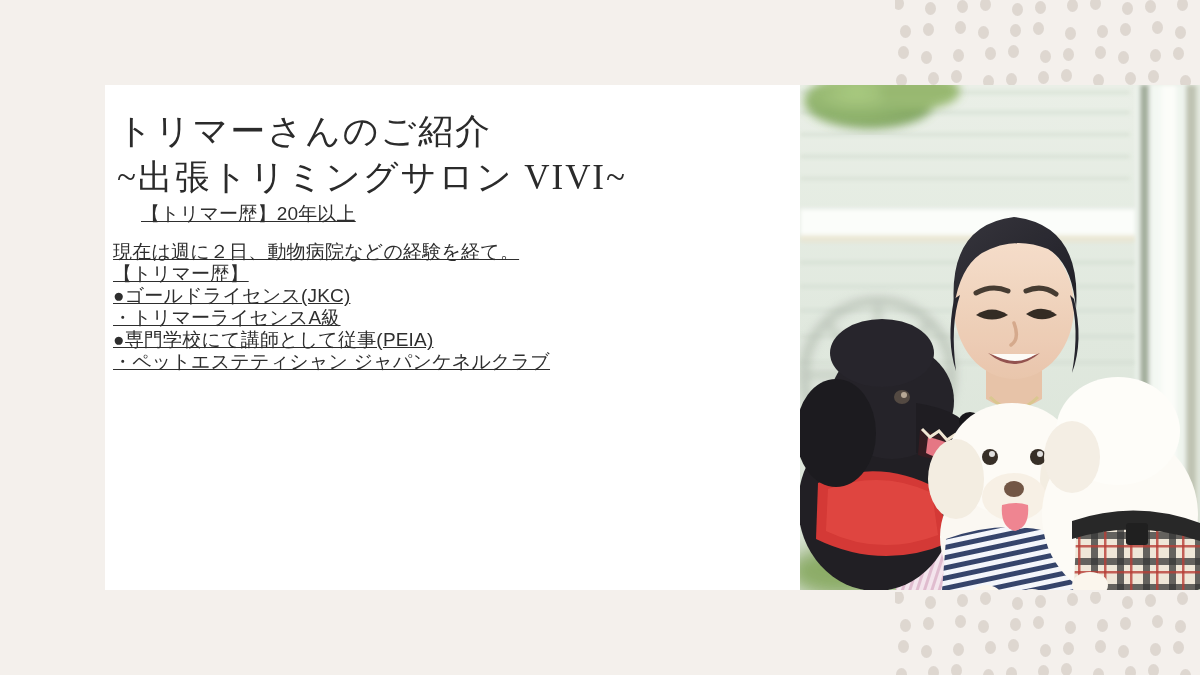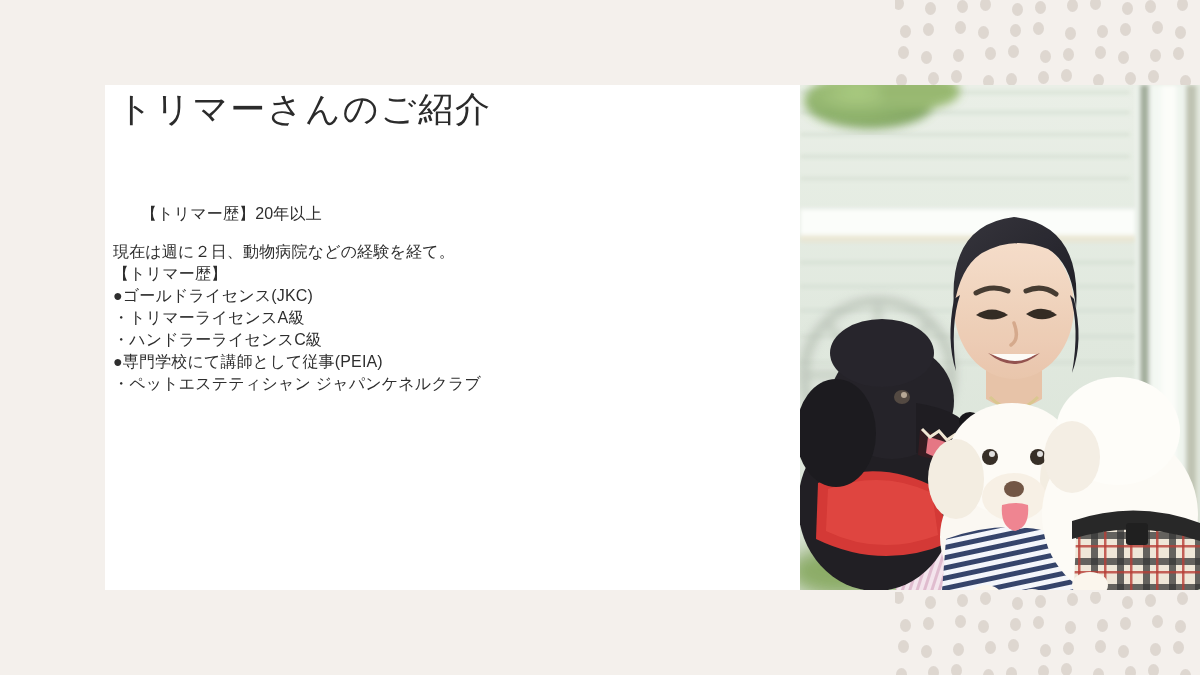--- a/index.html
+++ b/index.html
@@ -50,44 +50,45 @@
     top: 85px;
     width: 695px;
     height: 505px;
     background: #ffffff;
     box-sizing: border-box;
   }
 
   #title-block {
     position: absolute;
     left: 12px;
-    top: 2px;
+    top: 24px;
     width: 670px;
   }
   .title-line {
     font-family: "Liberation Serif", "DejaVu Serif", serif;
     font-size: 35px;
     line-height: 46px;
     letter-spacing: .055em;
     color: #2b2b2b;
     white-space: nowrap;
   }
 
   #body-block {
     position: absolute;
     left: 8px;
     top: 118px;
     width: 680px;
     color: #2e2e2e;
   }
   .body-line {
-    font-size: 16px;
+    font-size: 19px;
     line-height: 22px;
     letter-spacing: .01em;
     white-space: nowrap;
+    text-decoration: underline;
   }
   .body-line.indent { padding-left: 28px; }
   .grp { margin-bottom: 0; }
   .gap-a { height: 16px; }
   .lh-wide { line-height: 43px; }
   .lh-mid  { line-height: 40px; }
   .lh-list { line-height: 41px; }
 
   
   #photo-panel {
@@ -148,39 +149,39 @@
     <div class="dot" style="left: 198px; top: 80px; background: rgb(217, 210, 203);"></div>
     <div class="dot" style="left: 230px; top: 78px; background: rgb(217, 210, 203);"></div>
     <div class="dot" style="left: 253px; top: 76px; background: rgb(217, 210, 203);"></div>
     <div class="dot" style="left: 285px; top: 81px; background: rgb(217, 210, 203);"></div>
   </div>
 
 <div id="content-card">
 
   <div id="title-block">
     <div class="title-line">トリマーさんのご紹介</div>
+    <div class="title-line">~出張トリミングサロン VIVI~</div>
   </div>
 
   <div id="body-block">
 
     <div class="grp lh-wide">
       <div class="body-line indent">【トリマー歴】20年以上</div>
     </div>
 
     <div class="gap-a"></div>
 
     <div class="grp lh-mid">
       <div class="body-line">現在は週に２日、動物病院などの経験を経て。</div>
       <div class="body-line">【トリマー歴】</div>
     </div>
 
     <div class="grp lh-list">
       <div class="body-line">●ゴールドライセンス(JKC)</div>
       <div class="body-line">・トリマーライセンスA級</div>
-      <div class="body-line">・ハンドラーライセンスC級</div>
       <div class="body-line">●専門学校にて講師として従事(PEIA)</div>
       <div class="body-line">・ペットエステティシャン ジャパンケネルクラブ</div>
     </div>
 
   </div>
 </div>
 
 <div id="photo-panel">
   <svg width="400" height="505" viewBox="0 0 400 505" xmlns="http://www.w3.org/2000/svg" aria-hidden="true">
     <defs>

